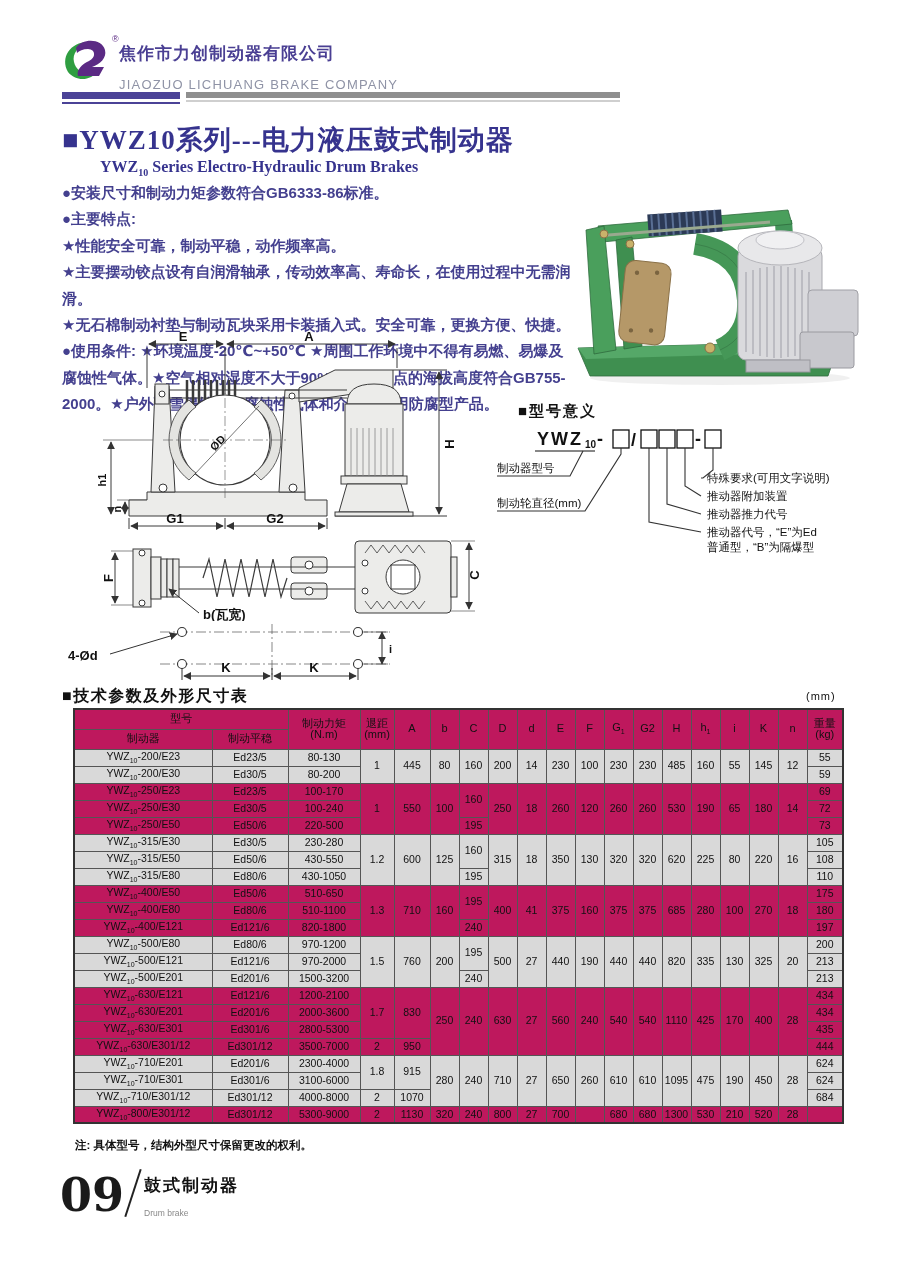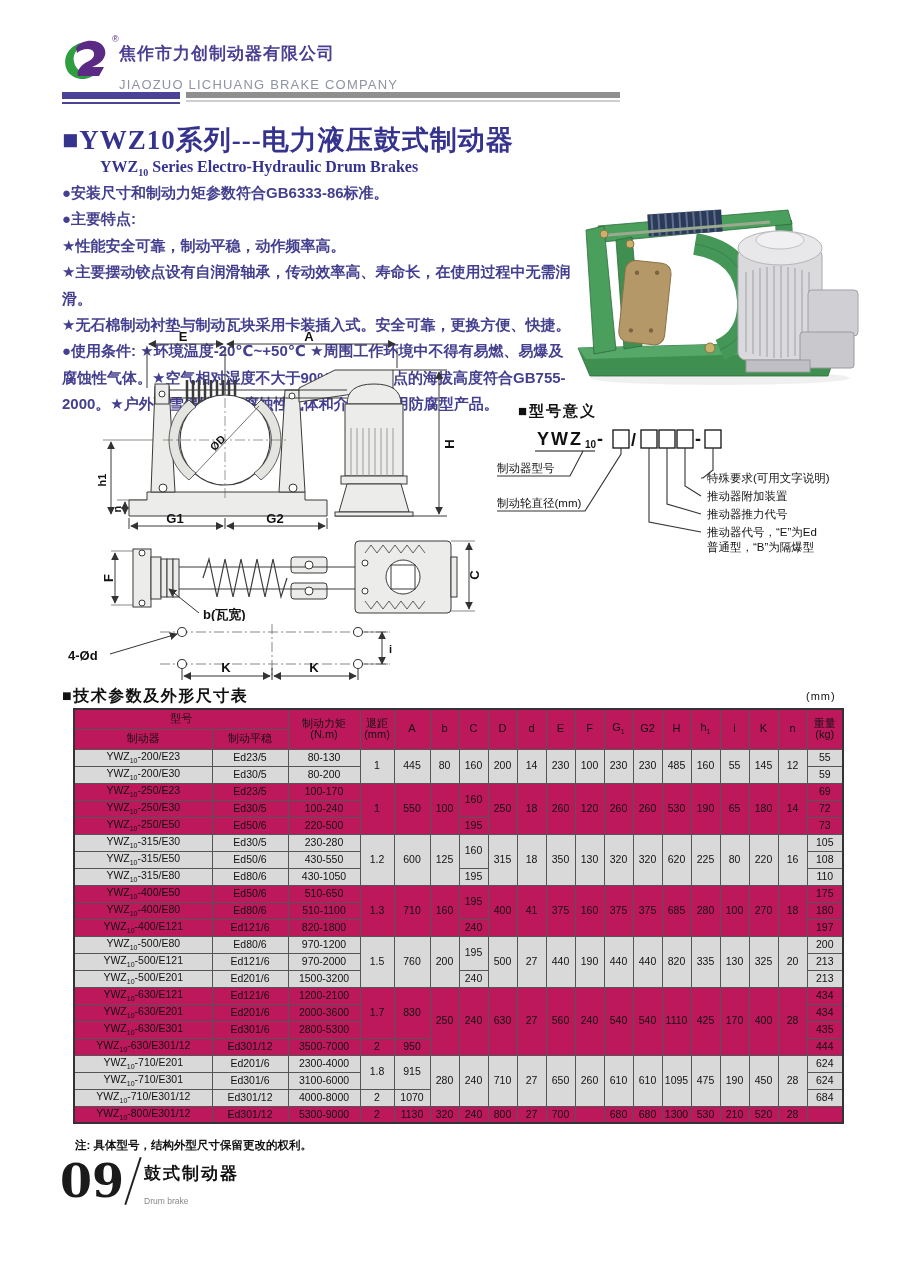--- a/index.html
+++ b/index.html
@@ -31,24 +31,24 @@
   .tbl-title{font-size:16px;font-weight:bold;color:#111;letter-spacing:1.5px}
   .tbl-unit{font-size:11px;color:#111;letter-spacing:1px}
   table.spec{border-collapse:collapse;table-layout:fixed;width:769px;font-size:10.5px;color:#111;border:2px solid #333;background:#be185d}
   table.spec th,table.spec td{border:1px solid #555;text-align:center;vertical-align:middle;padding:0;height:17px;line-height:1.05;overflow:hidden;white-space:nowrap}
   table.spec thead th{height:20px;font-weight:normal;font-size:11px}
   table.spec tr.sh td{background:#d9d9d9}
   table.spec sub{font-size:7px}
   .note{font-size:11.5px;font-weight:bold;color:#111}
 
   
-  .footer{display:flex;align-items:center}
+  .footer{display:flex;align-items:flex-end}
   .page-num{font-family:"DejaVu Serif","Liberation Serif",serif;font-size:46px;font-weight:600;color:#1a1a1a;line-height:1}
   .slash{width:2px;height:50px;background:#222;transform:rotate(18deg);margin:0 10px 0 8px}
-  .footer-cn{font-size:17px;font-weight:bold;color:#111;letter-spacing:2px;margin-top:6px}
+  .footer-cn{font-size:17px;font-weight:bold;color:#111;letter-spacing:2px;margin-top:18px}
   .footer-en{font-size:8.5px;color:#888;margin-top:11px}
 
   svg text{font-family:"Liberation Sans","DejaVu Sans",sans-serif}
   .dim{font-size:13px;font-weight:bold;fill:#111}
   .dim-sm{font-size:11px;font-weight:bold;fill:#111}
   .mm-label{font-size:11.5px;fill:#111}
   .mm-code{font-size:18px;font-weight:bold;fill:#111;letter-spacing:2px}
   .mm-sub{font-size:10px;font-weight:bold;fill:#111}
 </style>
 </head>

